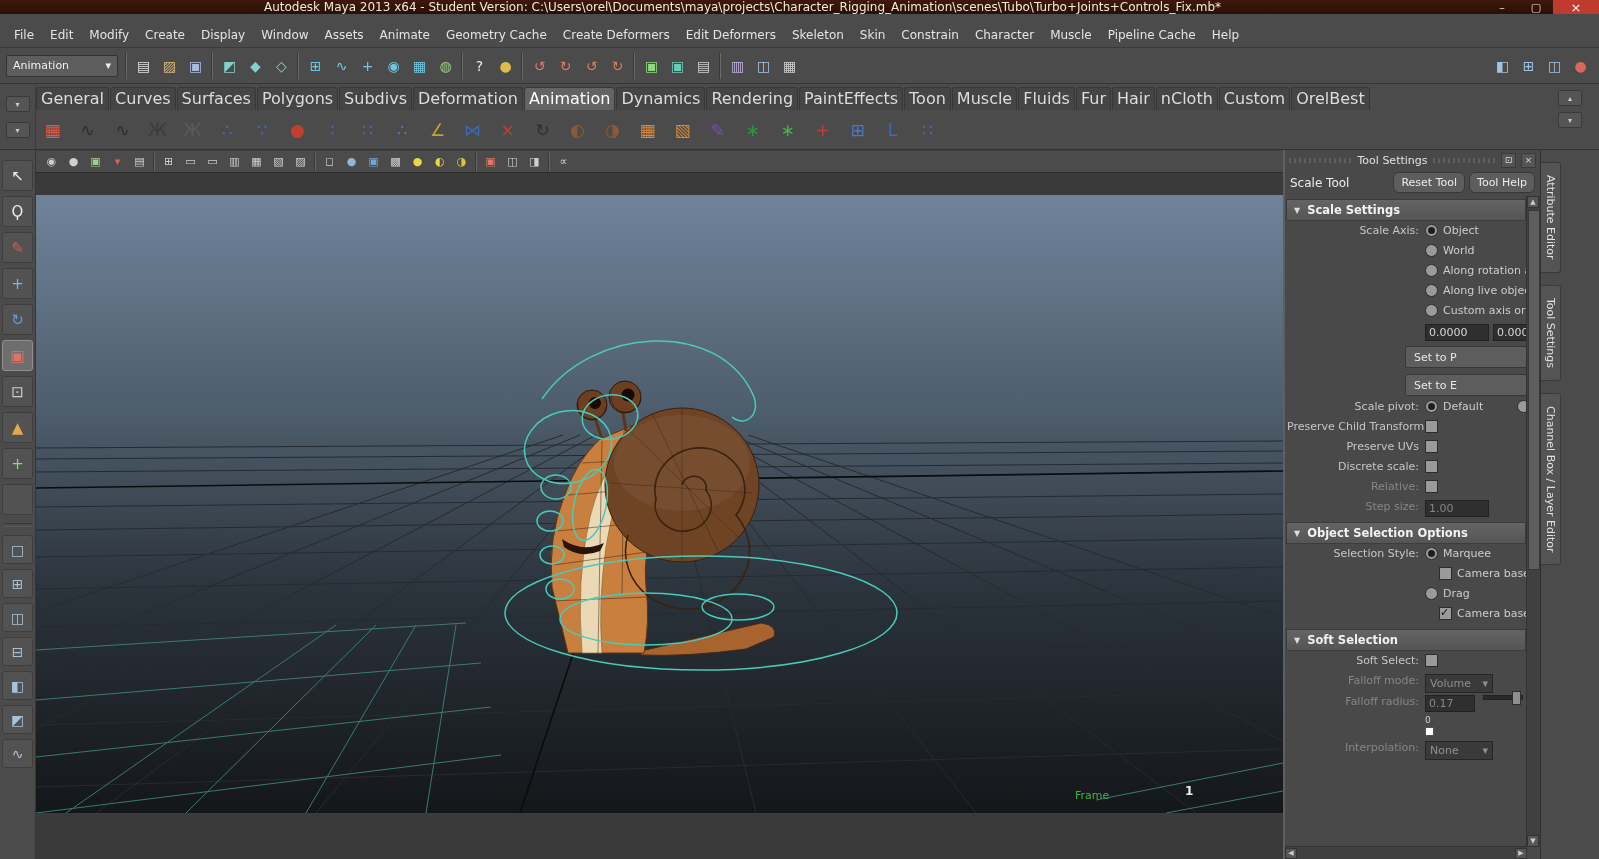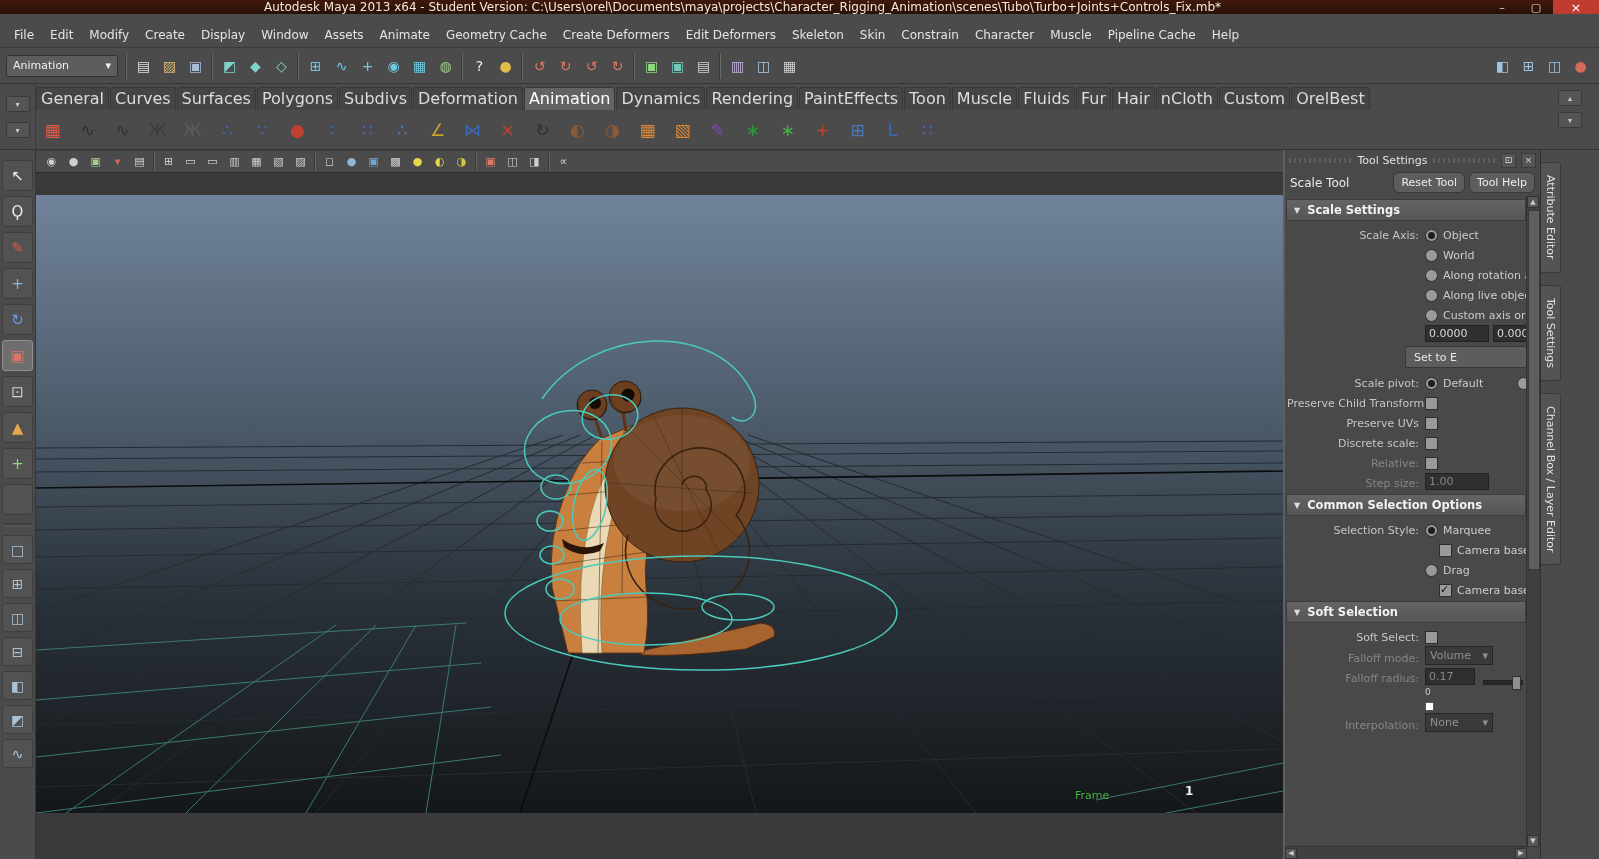--- a/index.html
+++ b/index.html
@@ -74,21 +74,21 @@
   .ts-mini{width:13px;height:13px;display:flex;align-items:center;justify-content:center;font-size:9px;
     color:#ddd;background:#555;border:1px solid #3a3a3a;}
   .ts-toolrow{height:25px;display:flex;align-items:center;gap:4px;padding:0 5px;}
   .ts-toolname{flex:1;font-size:12px;color:#ececec;}
   .ts-btn{height:19px;padding:0 7px;background:#5d5d5d;border:1px solid #383838;border-radius:6px;
     font-size:11px;color:#ececec;display:flex;align-items:center;white-space:nowrap;}
   .ts-body{position:absolute;left:0;top:46px;right:13px;bottom:12px;overflow:hidden;}
   .section-header{height:20px;background:linear-gradient(#646464,#555);border:1px solid #3c3c3c;
     display:flex;align-items:center;gap:7px;padding:0 7px;font-size:11.5px;font-weight:bold;color:#f2f2f2;margin:3px 1px 2px 1px;}
   .section-header .tri{font-size:8px;color:#ddd;font-weight:normal;}
-  .ts-row{display:flex;align-items:flex-end;min-height:18px;padding:1px 0 1px 2px;font-size:11px;color:#cccccc;white-space:nowrap;}
+  .ts-row{display:flex;align-items:flex-start;min-height:18px;padding:1px 0 1px 2px;font-size:11px;color:#cccccc;white-space:nowrap;}
   .rlabel{width:132px;text-align:right;padding-right:6px;flex:none;color:#c6c6c6;}
   .dis{color:#868686 !important;}
   .radio{width:11px;height:11px;border-radius:50%;background:#9a9a9a;border:1px solid #2c2c2c;
     flex:none;margin-right:5px;position:relative;box-sizing:content-box;}
   .radio.sel::after{content:"";position:absolute;left:2px;top:2px;right:2px;bottom:2px;border-radius:50%;background:#1e1e1e;}
   .check{width:11px;height:11px;background:#9a9a9a;border:1px solid #2c2c2c;flex:none;margin-right:5px;
     position:relative;font-size:11px;color:#101010;}
   .check.checked::after{content:"✓";position:absolute;left:0px;top:-2px;font-weight:bold;}
   .tfield{background:#2f2f2f;border:1px solid #222;color:#d6d6d6;height:15px;line-height:15px;
     padding:0 3px;width:56px;flex:none;font-size:11px;}
@@ -684,20 +684,23 @@
         <span class="rlabel"></span>
         <span class="radio"></span>
         <span>Custom axis orien</span>
       </div>
       <div class="ts-row">
         <span class="rlabel"></span>
         <span class="tfield">0.0000</span>
         <span class="tfield" style="margin-left:4px;">0.0000</span>
       </div>
       <div class="ts-row row-right">
+        <div class="setbtn">Set to P</div>
+      </div>
+      <div class="ts-row row-right">
         <div class="setbtn">Set to E</div>
       </div>
       <div class="ts-row">
         <span class="rlabel">Scale pivot:</span>
         <span class="radio sel"></span>
         <span>Default</span>
         <span class="radio" style="margin-left:auto;margin-right:-3px;"></span>
       </div>
       <div class="ts-row">
         <span class="rlabel">Preserve Child Transform</span>
@@ -715,21 +718,21 @@
         <span class="rlabel dis">Relative:</span>
         <span class="check"></span>
       </div>
       <div class="ts-row">
         <span class="rlabel dis">Step size:</span>
         <span class="tfield dis">1.00</span>
       </div>
 
       <div class="section-header">
         <span class="tri">▼</span>
-        <span>Common Selection Options</span>
+        <span>Object Selection Options</span>
       </div>
       <div class="ts-row">
         <span class="rlabel">Selection Style:</span>
         <span class="radio sel"></span>
         <span>Marquee</span>
       </div>
       <div class="ts-row">
         <span class="rlabel"></span>
         <span class="check" style="margin-left:14px;"></span>
         <span>Camera based</span>

